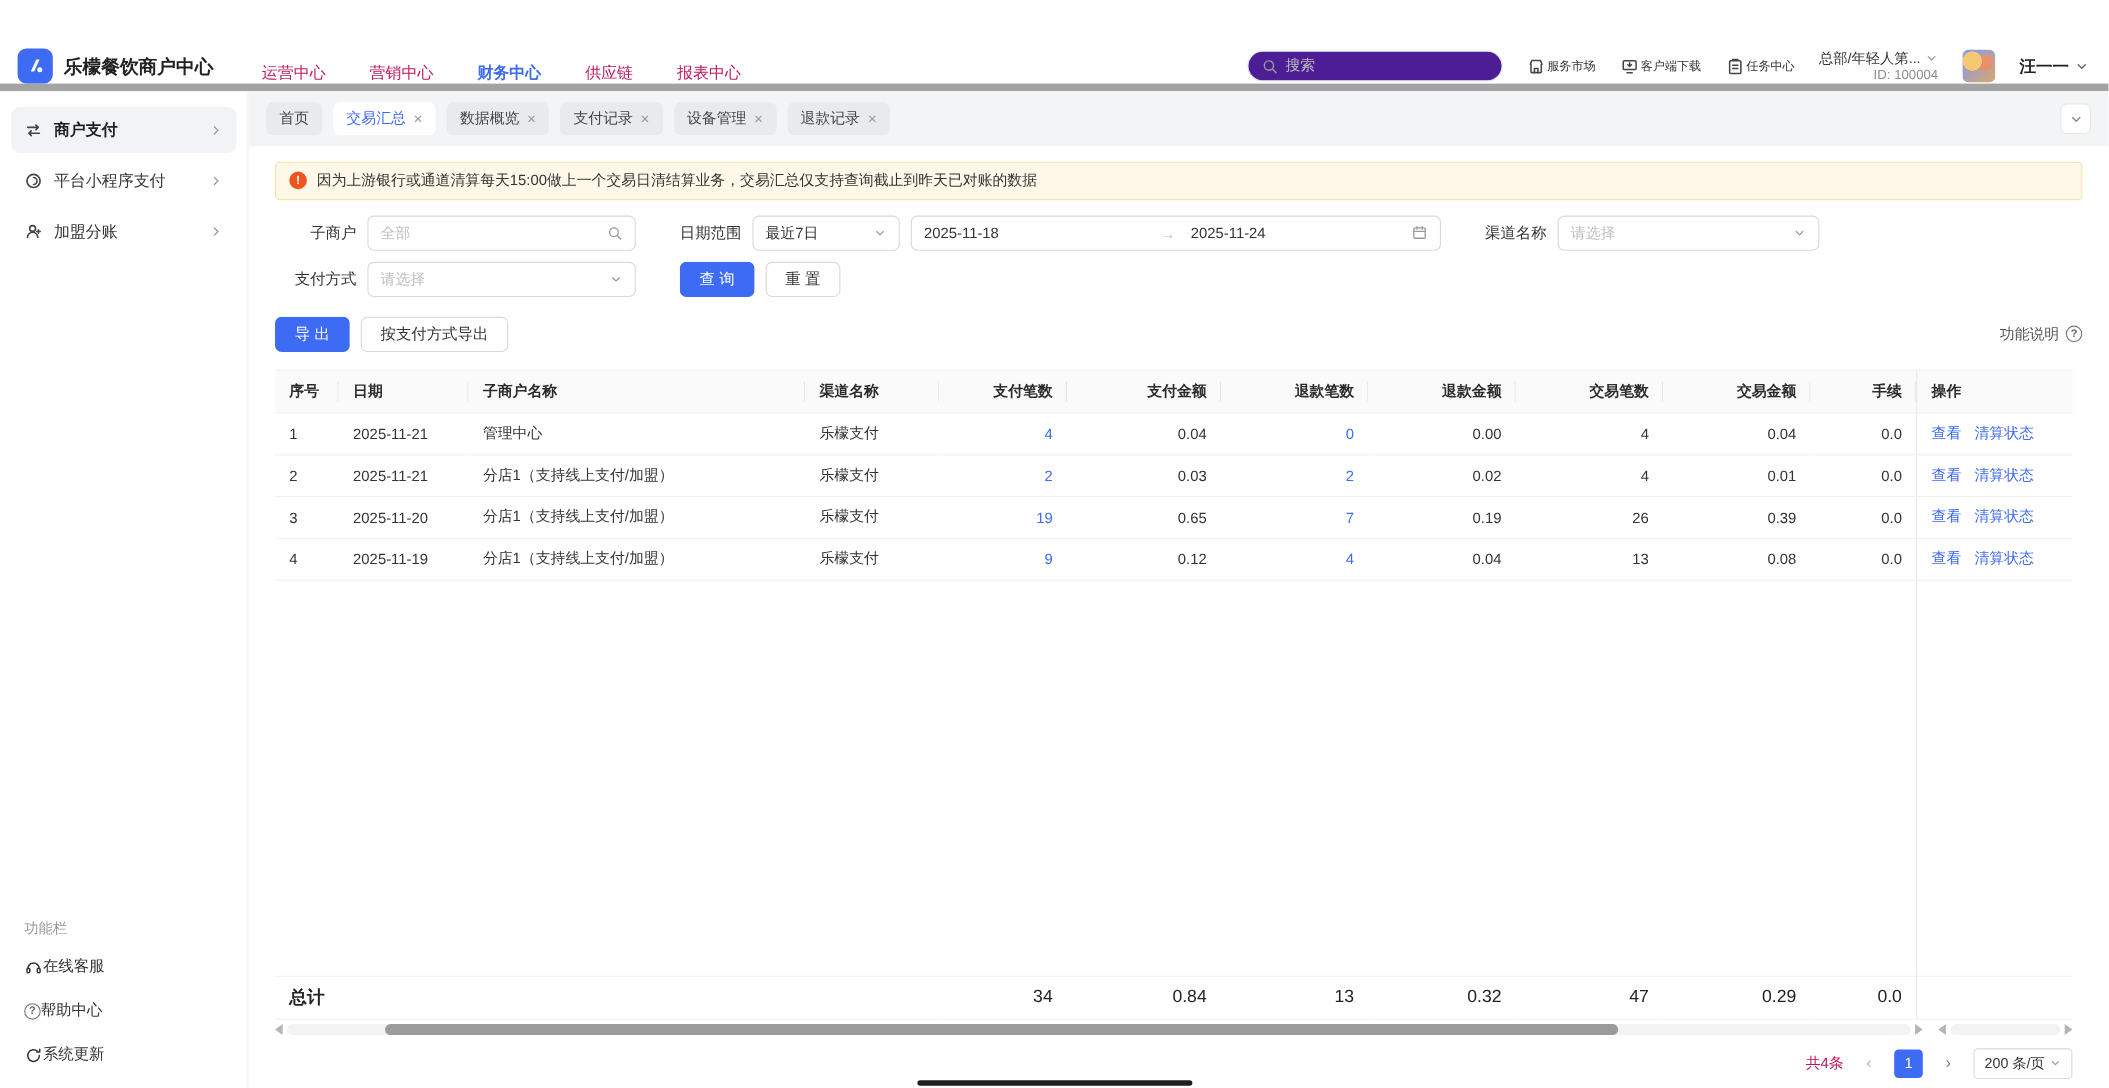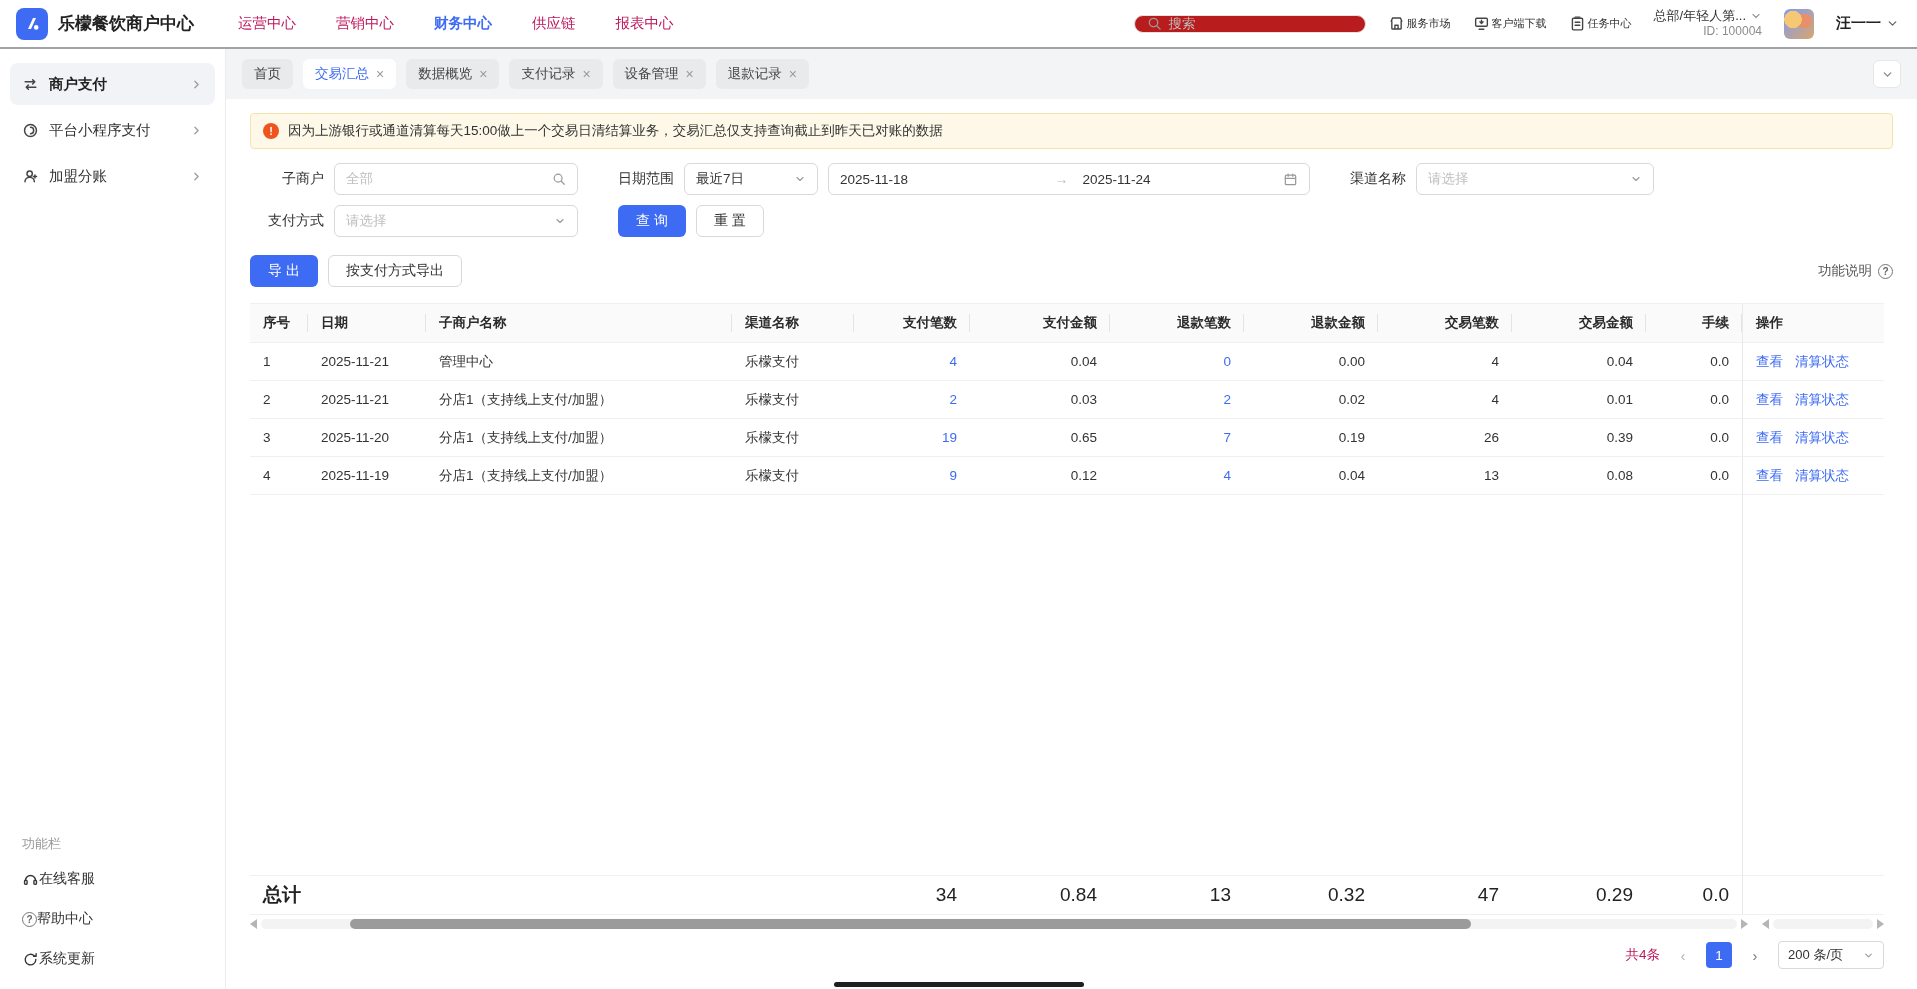--- a/index.html
+++ b/index.html
@@ -8,29 +8,29 @@
     --muted:#8c8c8c;
     --ph:#bfbfbf;
     --line:#f0f0f0;
     --border:#d9d9d9;
   }
   *{box-sizing:border-box;margin:0;padding:0;font-family:"Liberation Sans","DejaVu Sans",sans-serif;}
   html,body{width:1917px;height:989px;overflow:hidden;background:#fff;color:var(--text);}
   .app{width:1917px;height:989px;display:flex;flex-direction:column;position:relative;}
 
   
-  .topbar{height:49px;min-height:49px;display:flex;align-items:center;padding:0 18px 0 16px;border-bottom:2px solid #a3a3a3;background:#fff;}
+  .topbar{height:49px;min-height:49px;display:flex;align-items:flex-end;padding:0 18px 0 16px;border-bottom:7px solid #a3a3a3;background:#fff;margin-top:34px;}
   .brand{display:flex;align-items:center;gap:10px;margin-right:44px;}
   .logo{width:32px;height:32px;border-radius:8px;background:var(--accent);display:flex;align-items:center;justify-content:center;}
   .brand-title{font-size:17px;font-weight:700;color:#222;white-space:nowrap;}
   .topnav{display:flex;align-items:center;gap:40px;}
   .topnav-item{font-size:14.5px;color:#be185d;cursor:pointer;white-space:nowrap;text-decoration:none;}
   .topnav-item.active{color:var(--accent);font-weight:600;}
   .top-right{margin-left:auto;display:flex;align-items:center;gap:22px;}
-  .searchbox{width:232px;height:18px;border:1px solid #e3e3e3;background:#b91c1c;border-radius:15px;display:flex;align-items:center;gap:7px;padding:0 12px;color:var(--ph);cursor:text;}
+  .searchbox{width:232px;height:28px;border:1px solid #e3e3e3;background:#4c1d95;border-radius:15px;display:flex;align-items:center;gap:7px;padding:0 12px;color:var(--ph);cursor:text;}
   .searchbox .ph{font-size:13.5px;color:var(--ph);}
   .quick{display:flex;align-items:center;gap:2px;font-size:11px;color:#333;cursor:pointer;min-width:52px;}
   .quick svg{color:#444;}
   .org{display:flex;flex-direction:column;align-items:flex-start;line-height:1.25;cursor:pointer;}
   .org-top{display:flex;align-items:center;gap:4px;font-size:13px;color:#333;white-space:nowrap;}
   .org-id{font-size:12px;color:#8c8c8c;align-self:flex-end;}
   .avatar{width:30px;height:30px;border-radius:6px;background:
       radial-gradient(circle at 30% 35%, #f7c873 0 30%, transparent 31%),
       radial-gradient(circle at 68% 40%, #e98f6a 0 26%, transparent 27%),
       linear-gradient(135deg,#7f9cf5,#d9a66b);cursor:pointer;}
@@ -90,39 +90,39 @@
     height:612px;background:#fff;}
   .th{background:#fafafa;display:flex;align-items:center;padding:0 13px;font-size:13.5px;font-weight:700;color:#2b2b2b;border-top:1px solid var(--line);border-bottom:1px solid var(--line);position:relative;white-space:nowrap;overflow:hidden;}
   .th:not(.noline)::after{content:'';position:absolute;right:0;top:26%;height:48%;width:1px;background:#e4e4e4;}
   .td{display:flex;align-items:center;padding:0 13px;font-size:13.5px;color:#333;border-bottom:1px solid var(--line);white-space:nowrap;overflow:hidden;}
   .num{justify-content:flex-end;}
   .fix{border-left:1px solid #e9e9e9;}
   .lnk{color:var(--accent);cursor:pointer;text-decoration:none;}
   .ops{gap:12px;}
   .sp-main{grid-column:1/12;}
   .sp-fix{grid-column:12/13;border-left:1px solid #e9e9e9;}
-  .sum{border-top:1px solid var(--line);border-bottom:1px solid var(--line);display:flex;align-items:center;padding:0 13px;font-size:19px;color:#222;white-space:nowrap;overflow:hidden;}
+  .sum{border-top:1px solid var(--line);border-bottom:1px solid var(--line);display:flex;align-items:center;padding:0 13px;font-size:16px;color:#222;white-space:nowrap;overflow:hidden;}
   .sum-label{grid-column:1/5;font-weight:700;}
 
   
   .hscroll{margin-top:2px;height:14px;display:flex;align-items:center;width:1634px;gap:4px;}
   .tri{width:0;height:0;border-style:solid;}
   .tri.left{border-width:5px 7px 5px 0;border-color:transparent #b5b5b5 transparent transparent;}
   .tri.right{border-width:5px 0 5px 7px;border-color:transparent transparent transparent #b5b5b5;}
   .track{flex:1;height:10px;border-radius:5px;background:#f3f3f3;position:relative;cursor:pointer;}
   .thumb{position:absolute;left:6%;width:76%;height:10px;border-radius:5px;background:#9b9b9b;cursor:grab;}
   .track-fix{width:100px;height:10px;border-radius:5px;background:#f3f3f3;cursor:pointer;}
 
   
   .pager{margin-top:10px;display:flex;align-items:center;justify-content:flex-end;gap:10px;width:1634px;padding-bottom:8px;}
   .pager-total{font-size:13.5px;color:#be185d;}
   .pg-btn{width:26px;height:26px;display:flex;align-items:center;justify-content:center;border-radius:4px;color:#b5b5b5;font-size:15px;cursor:pointer;background:#fff;}
   .pg-btn.nextable{color:#777;}
   .pg-num{width:26px;height:26px;border-radius:4px;background:var(--accent);color:#fff;font-size:13.5px;display:flex;align-items:center;justify-content:center;cursor:pointer;}
-  .pg-size{height:28px;border:1px solid var(--border);border-radius:4px;display:flex;align-items:center;gap:20px;padding:0 9px;font-size:13px;color:#333;cursor:pointer;}
+  .pg-size{height:28px;border:1px solid var(--border);border-radius:4px;display:flex;align-items:center;gap:4px;padding:0 9px;font-size:13px;color:#333;cursor:pointer;}
   .pg-size svg{color:#999;}
 
   .home-indicator{position:absolute;bottom:2px;left:50%;transform:translateX(-50%);width:250px;height:5px;border-radius:3px;background:#1f1f1f;}
 
   .ic{display:block;}
 </style>
 </head>
 <body>
 
 <div class="app">

